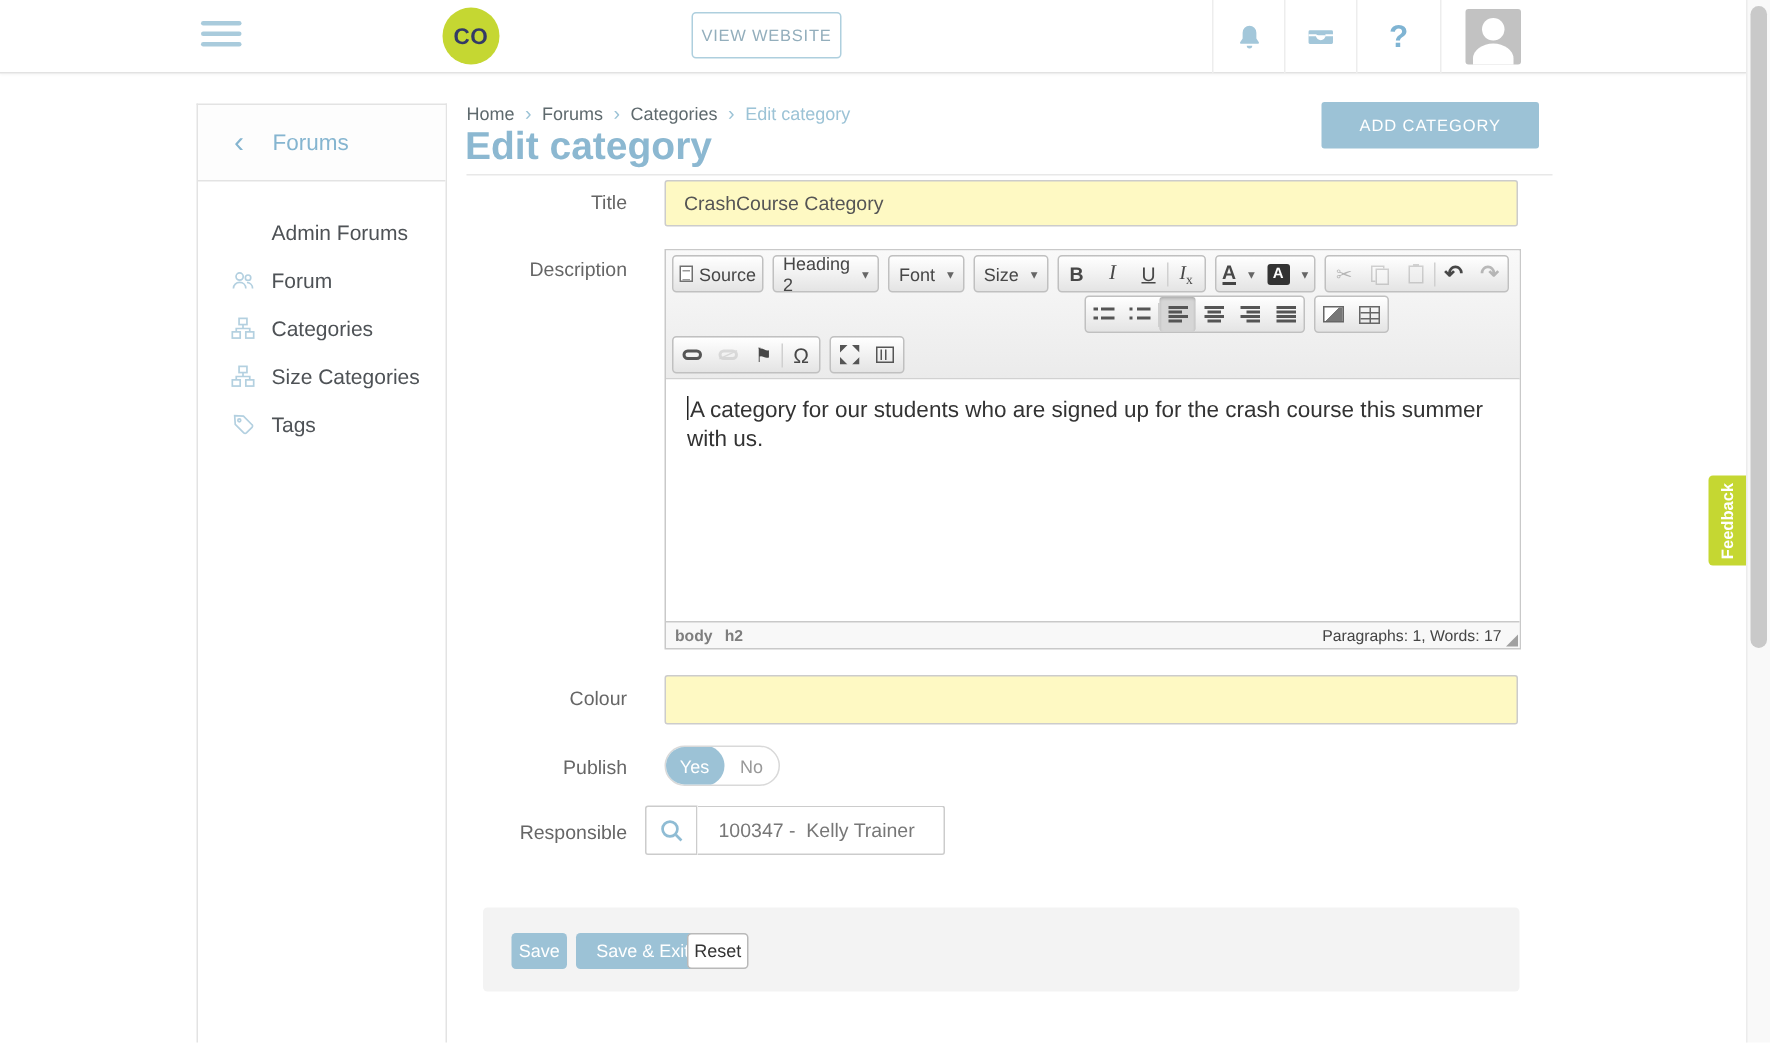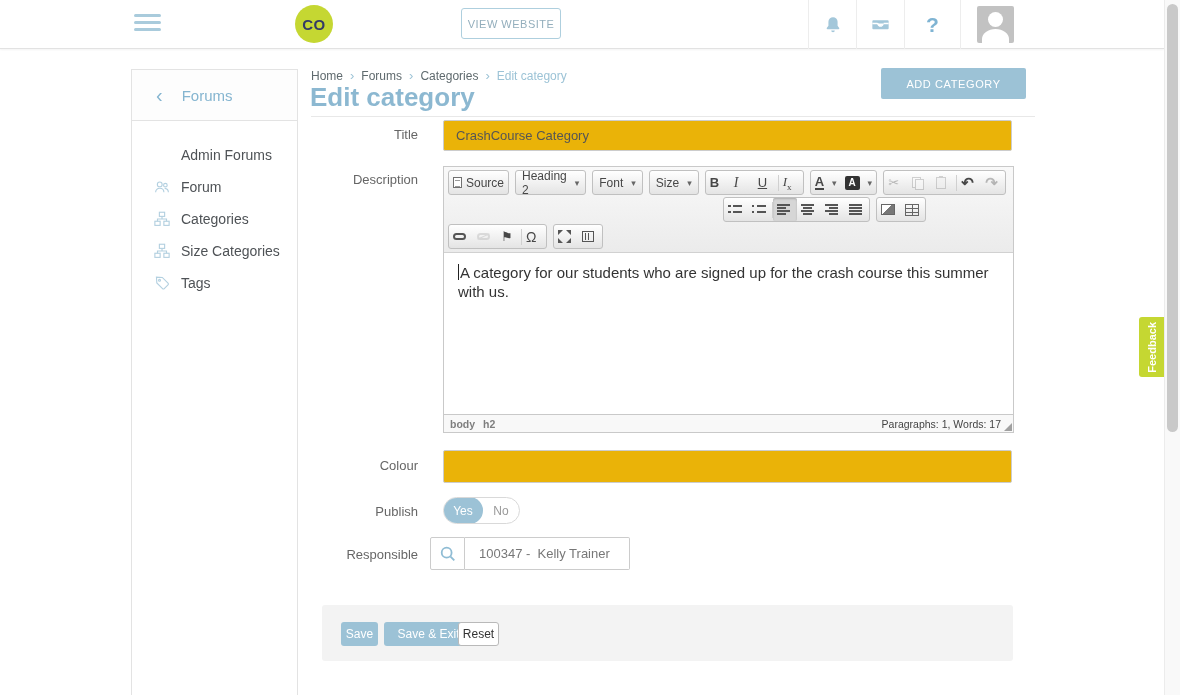--- a/index.html
+++ b/index.html
@@ -69,34 +69,34 @@
   .add-btn { position:absolute; left:881px; top:68px; width:145px; height:31px;
     background:#9cc2d6; border:none; border-radius:2px; color:#fff; font-size:11px;
     letter-spacing:.6px; cursor:pointer; font-family:inherit; }
   .header-divider { position:absolute; left:311px; top:116px; width:724px; height:1px;
     background:#e8e8e8; }
 
   
   .flabel { position:absolute; left:311px; width:107px; text-align:right; font-size:13px;
     color:#666; }
   .tinput { position:absolute; left:443px; border:1px solid #ccc; border-radius:2px;
-    background:#eab308; font-size:13px; color:#555; padding:0 12px; font-family:inherit; }
+    background:#fef9c3; font-size:13px; color:#555; padding:0 12px; font-family:inherit; }
   #title-input  { top:120px; width:569px; height:31px; }
   #colour-input { top:450px; width:569px; height:33px; }
 
   
   .editor { position:absolute; left:443px; top:166px; width:571px; height:267px;
     border:1px solid #c9c9c9; background:#fff; display:flex; flex-direction:column; }
   .ck-toolbar { background:linear-gradient(#f9f9f9,#ebebeb); padding:3px 4px 1px;
     border-bottom:1px solid #d1d1d1; }
   .ck-row { display:flex; align-items:center; margin-bottom:2px; }
   .ck-row.row2 { margin-left:275px; }
   .ck-group { display:inline-flex; align-items:center; border:1px solid #c0c0c0;
     border-radius:3px; background:linear-gradient(#fff,#e4e4e4); margin-right:6px; height:25px; }
-  .ck-btn { display:inline-flex; align-items:center; justify-content:space-between; min-width:24px;
+  .ck-btn { display:inline-flex; align-items:center; justify-content:center; min-width:24px;
     height:23px; padding:0 4px; cursor:pointer; color:#474747; font-size:12px; }
   .ck-btn.active { background:#d6d6d6; box-shadow:inset 0 1px 2px rgba(0,0,0,.2);
     border-radius:2px; }
   .ck-btn.disabled { opacity:.35; cursor:default; }
   .ck-sep { width:1px; height:16px; background:#d0d0d0; }
   .ck-dd { display:inline-flex; align-items:center; justify-content:space-between;
     padding:0 6px; height:23px; cursor:pointer; font-size:12px; color:#474747; }
   .dd-caret { font-size:9px; color:#666; margin-left:8px; }
   .glyph-b { font-weight:bold; font-size:13px; }
   .glyph-i { font-style:italic; font-family:"Liberation Serif", serif; font-size:14px; }

